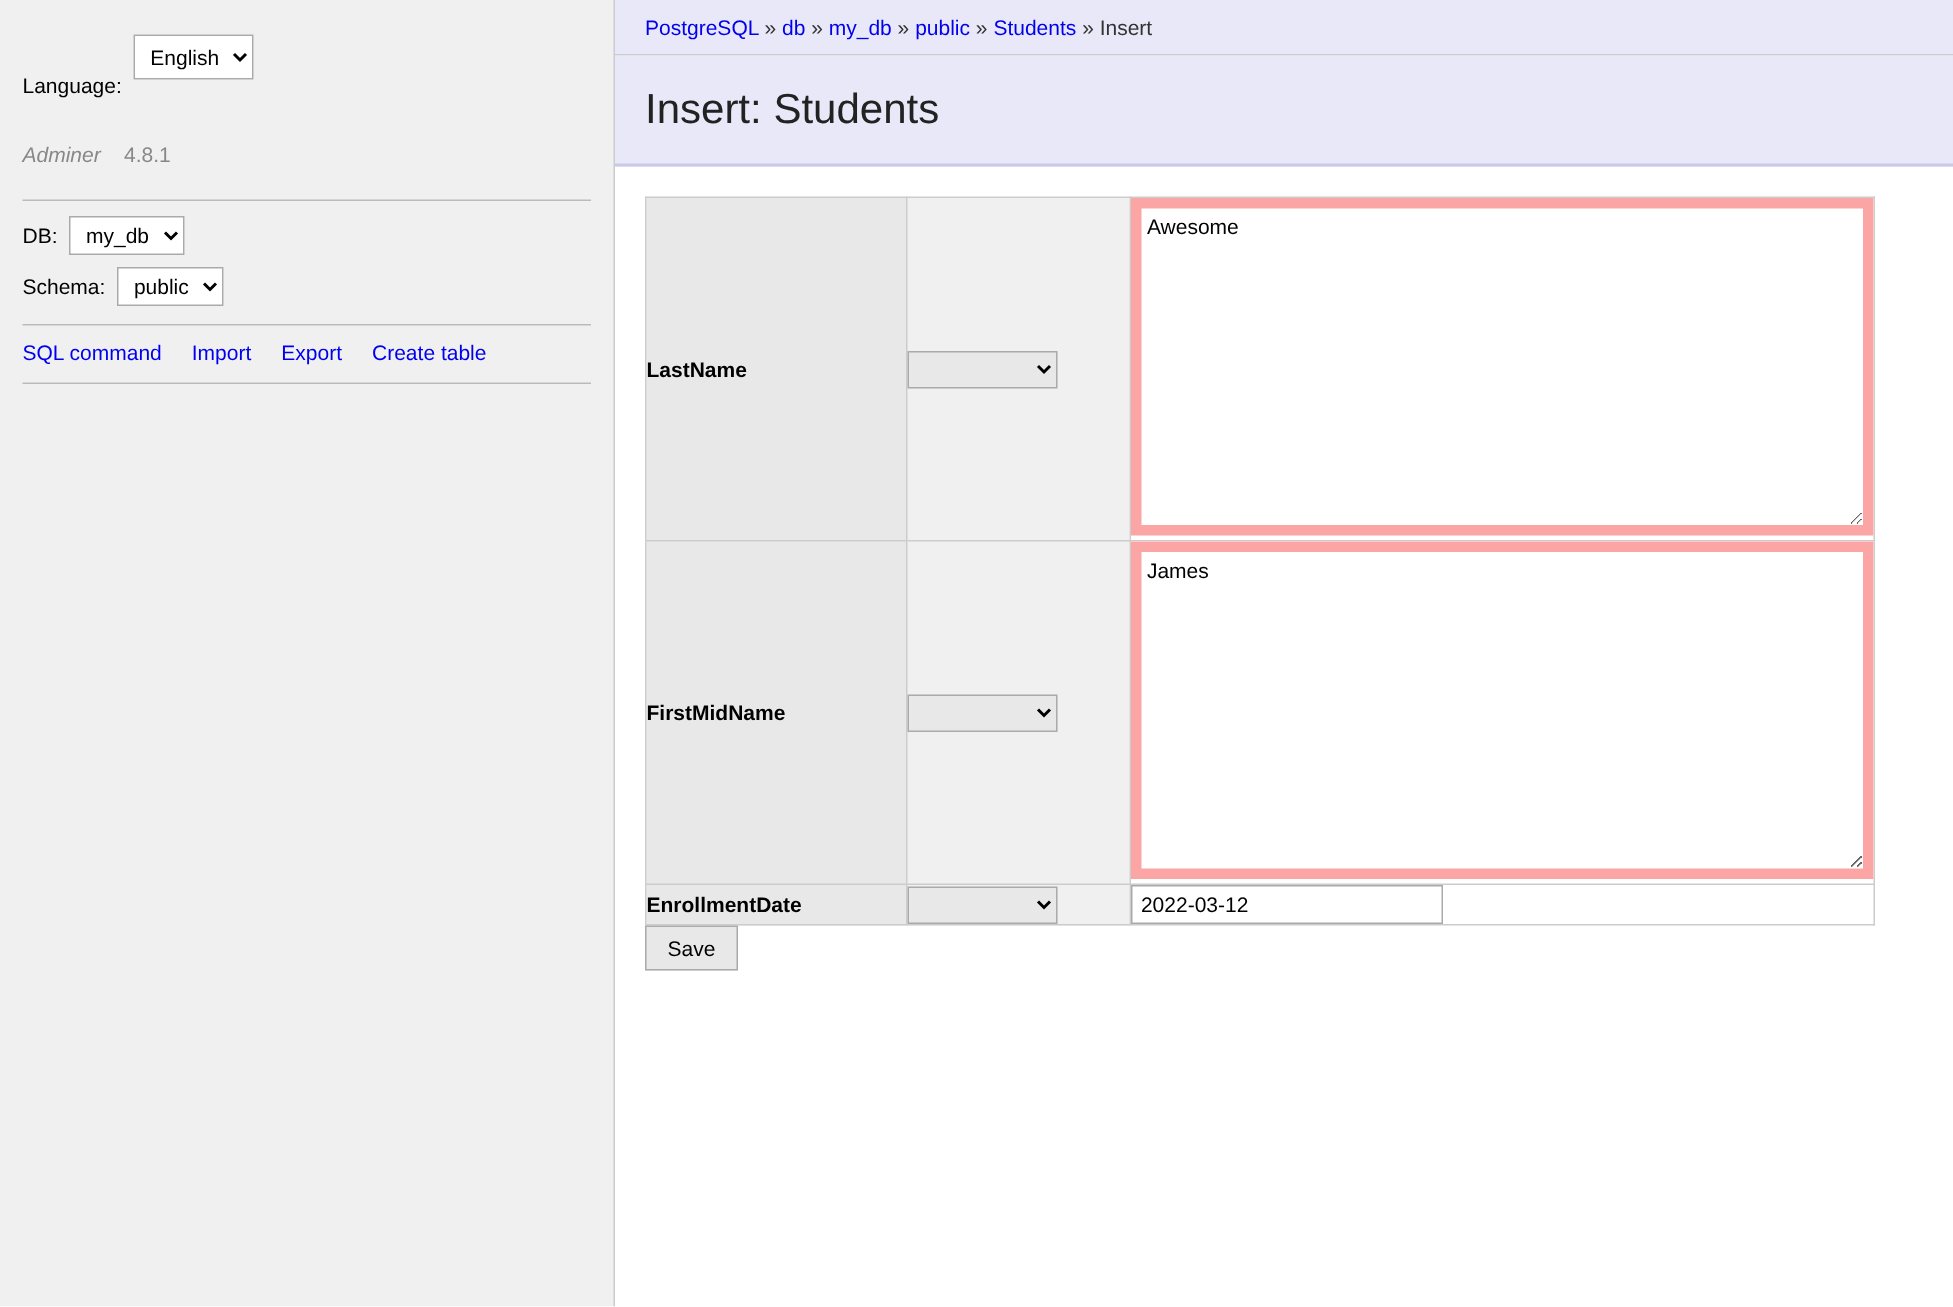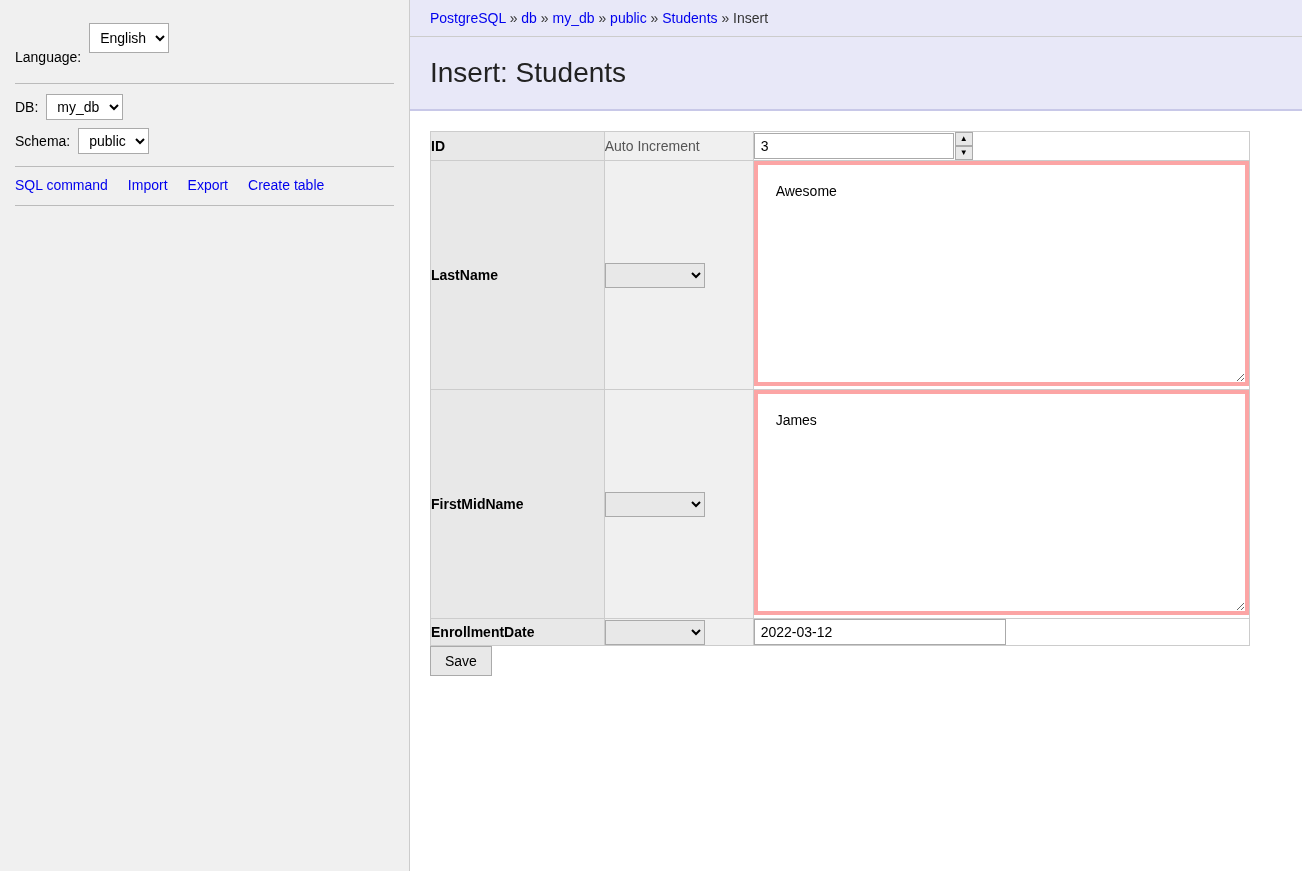--- a/index.html
+++ b/index.html
@@ -129,22 +129,22 @@
       padding: 3px 6px;
       font-size: 13px;
       border: 1px solid #aaa;
       background: #e8e8e8;
       cursor: pointer;
       width: 100px;
     }
     .value-textarea {
       width: 100%;
       min-height: 225px;
-      border: 4px solid #fca5a5;
-      padding: 18px;
+      border: 7px solid #fca5a5;
+      padding: 4px;
       font-size: 14px;
       font-family: Arial, sans-serif;
       resize: vertical;
     }
     .id-input-wrap {
       display: flex;
       align-items: center;
     }
     .id-input {
       border: 1px solid #aaa;
@@ -166,21 +166,21 @@
       cursor: pointer;
       display: flex;
       align-items: center;
       justify-content: center;
       line-height: 1;
     }
     .date-input {
       border: 1px solid #aaa;
       padding: 4px 6px;
       font-size: 14px;
-      width: 252px;
+      width: 208px;
     }
     .auto-increment-label {
       padding: 10px 14px;
       font-size: 14px;
       color: #555;
       background: #f0f0f0;
       vertical-align: middle;
     }
 
     
@@ -201,20 +201,24 @@
 
   <div class="sidebar">
 
     <div class="lang-row">
       <label>Language:</label>
       <select class="lang-select">
         <option>English</option>
       </select>
     </div>
 
+    <div class="adminer-logo">
+      <span>Adminer</span>
+      &nbsp;<span style="font-size:14px; font-style:normal;">4.8.1</span>
+    </div>
 
     <hr class="divider">
 
     <div class="db-row">
       <label>DB:</label>
       <select class="db-select">
         <option>my_db</option>
       </select>
     </div>
 
@@ -255,33 +259,20 @@
     </div>
 
     <div class="page-header">
       <h1 class="page-title">Insert: Students</h1>
     </div>
 
     <div class="content">
       <table class="insert-table">
         <tbody>
 
-          <tr>
-            <td class="col-field">ID</td>
-            <td class="auto-increment-label">Auto Increment</td>
-            <td class="col-value-inline">
-              <div class="id-input-wrap">
-                <input type="text" class="id-input" value="3" style="">
-                <div class="id-spinner">
-                  <button class="spinner-btn">▲</button>
-                  <button class="spinner-btn">▼</button>
-                </div>
-              </div>
-            </td>
-          </tr>
 
           <tr>
             <td class="col-field">LastName</td>
             <td class="col-type">
               <select class="type-select">
                 <option value=""></option>
               </select>
             </td>
             <td class="col-value">
               <textarea class="value-textarea" style="">Awesome</textarea>

